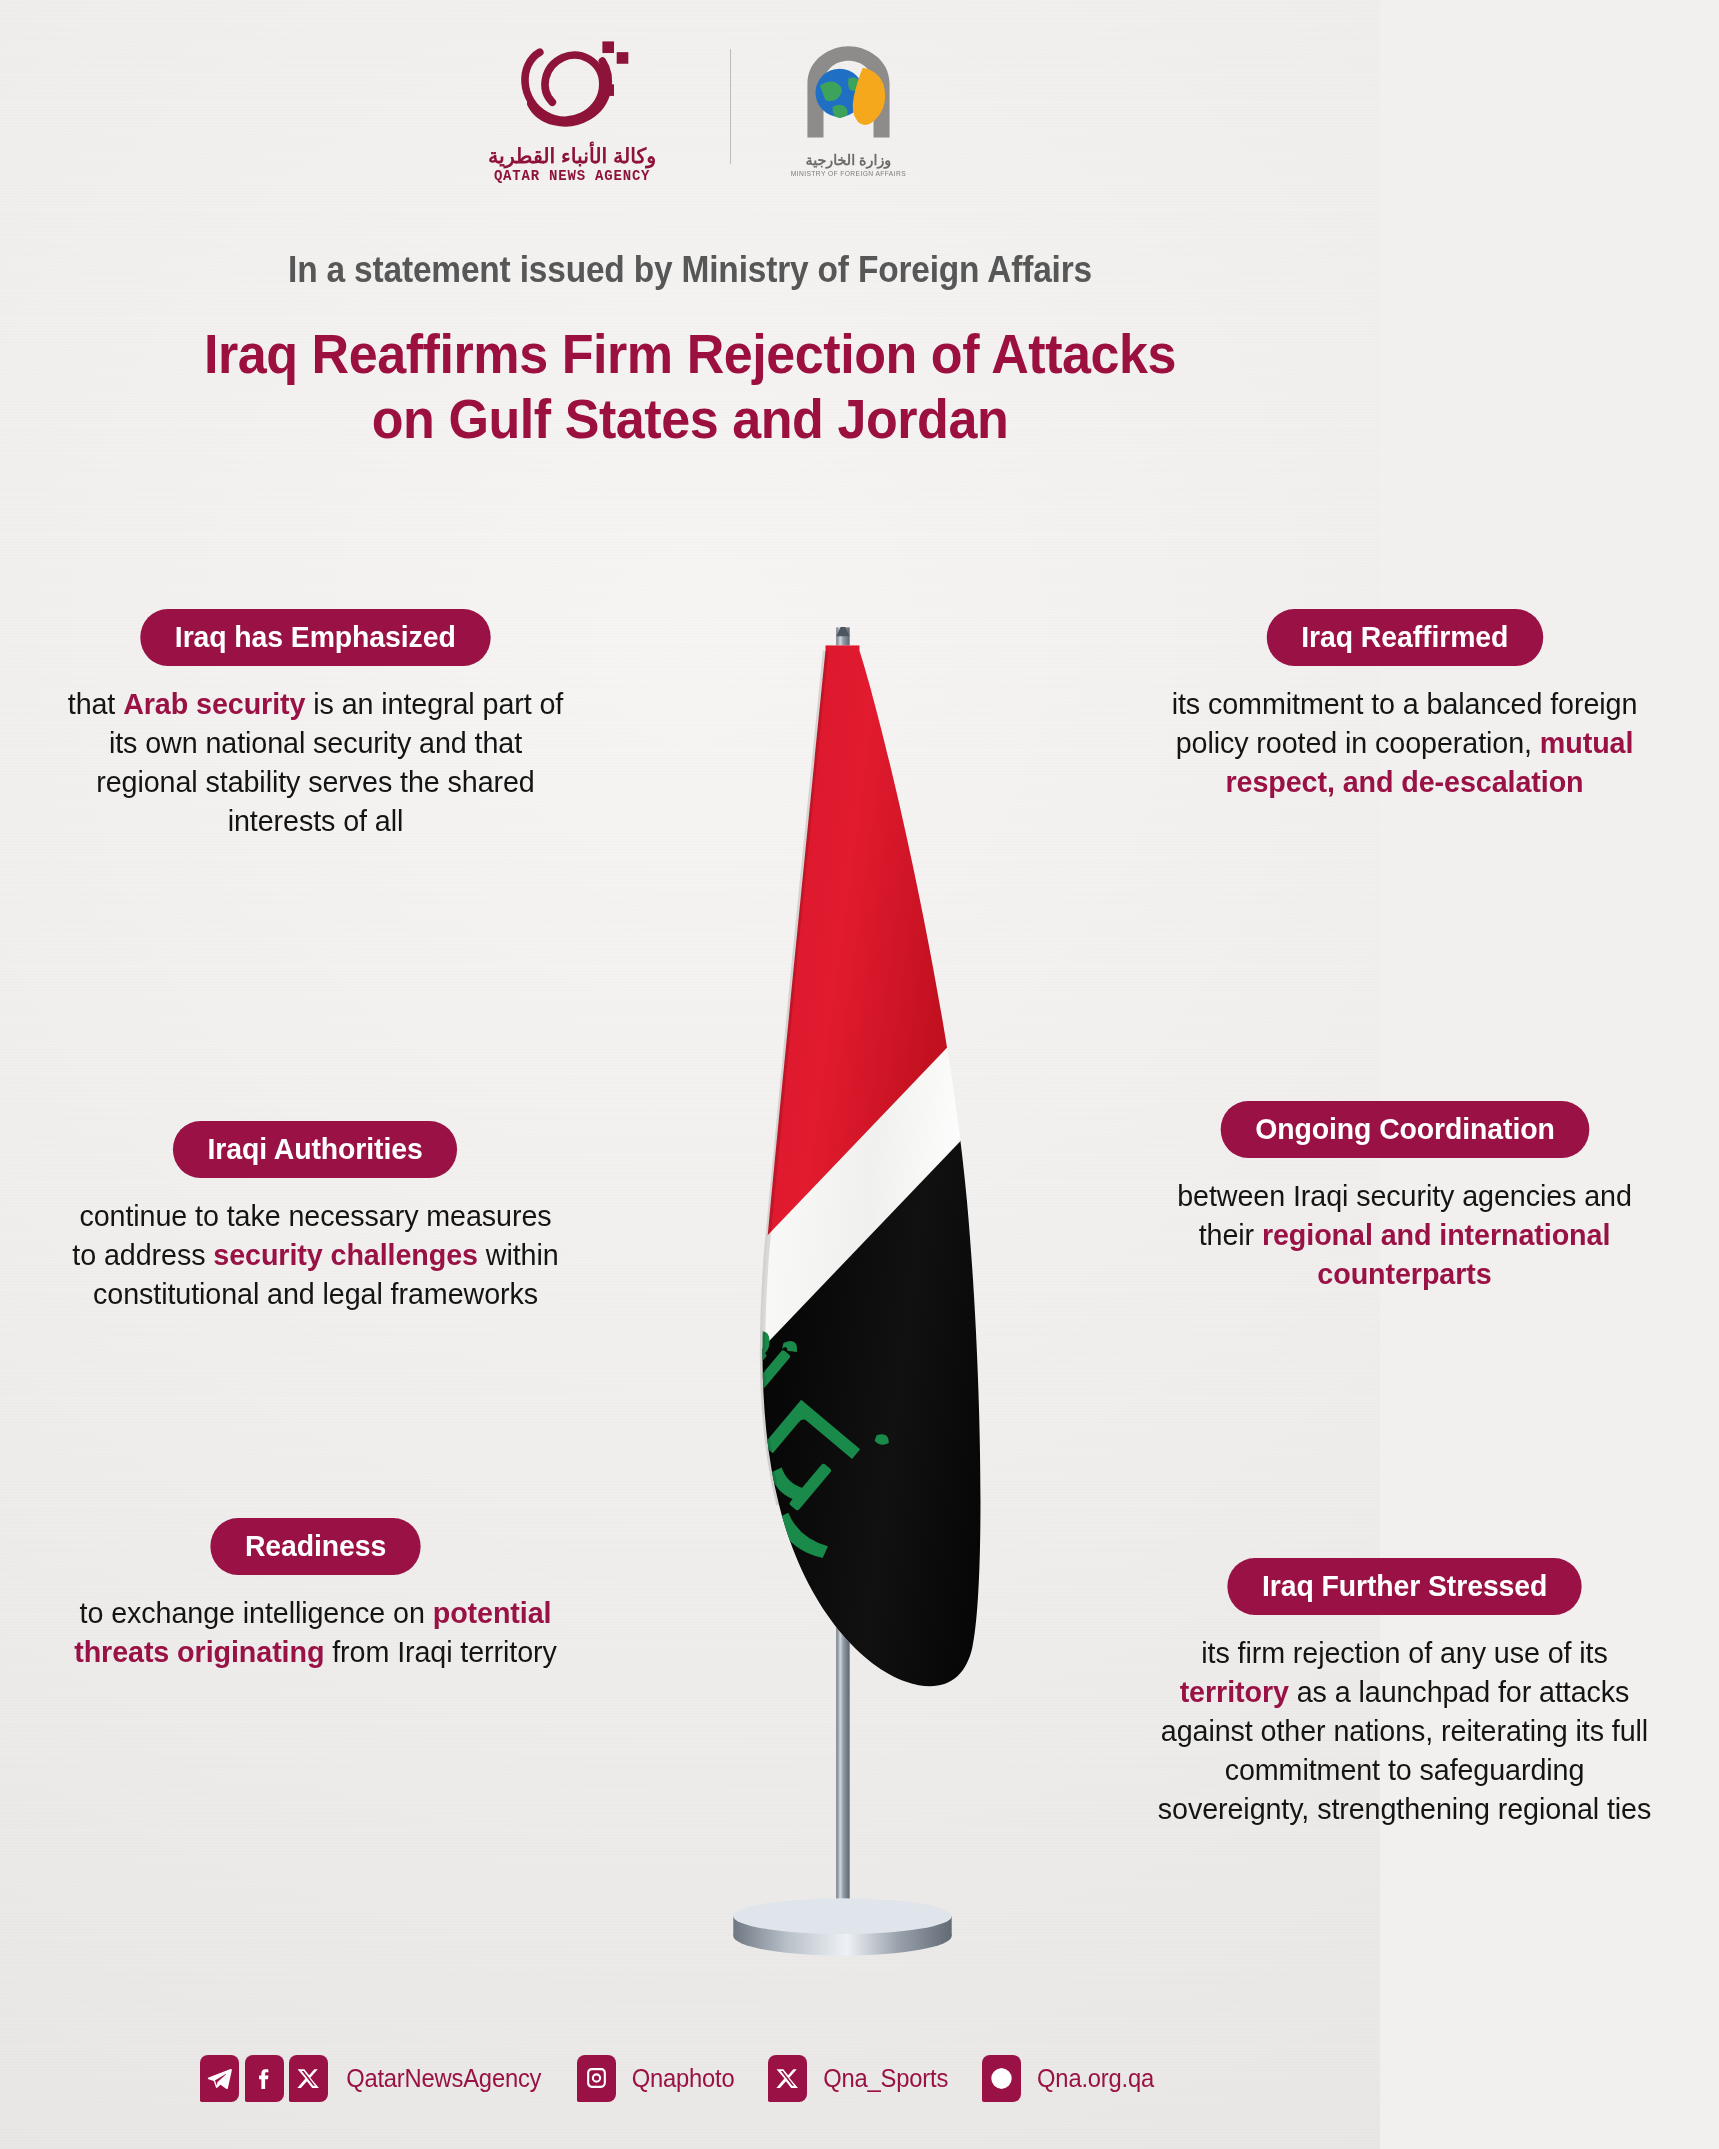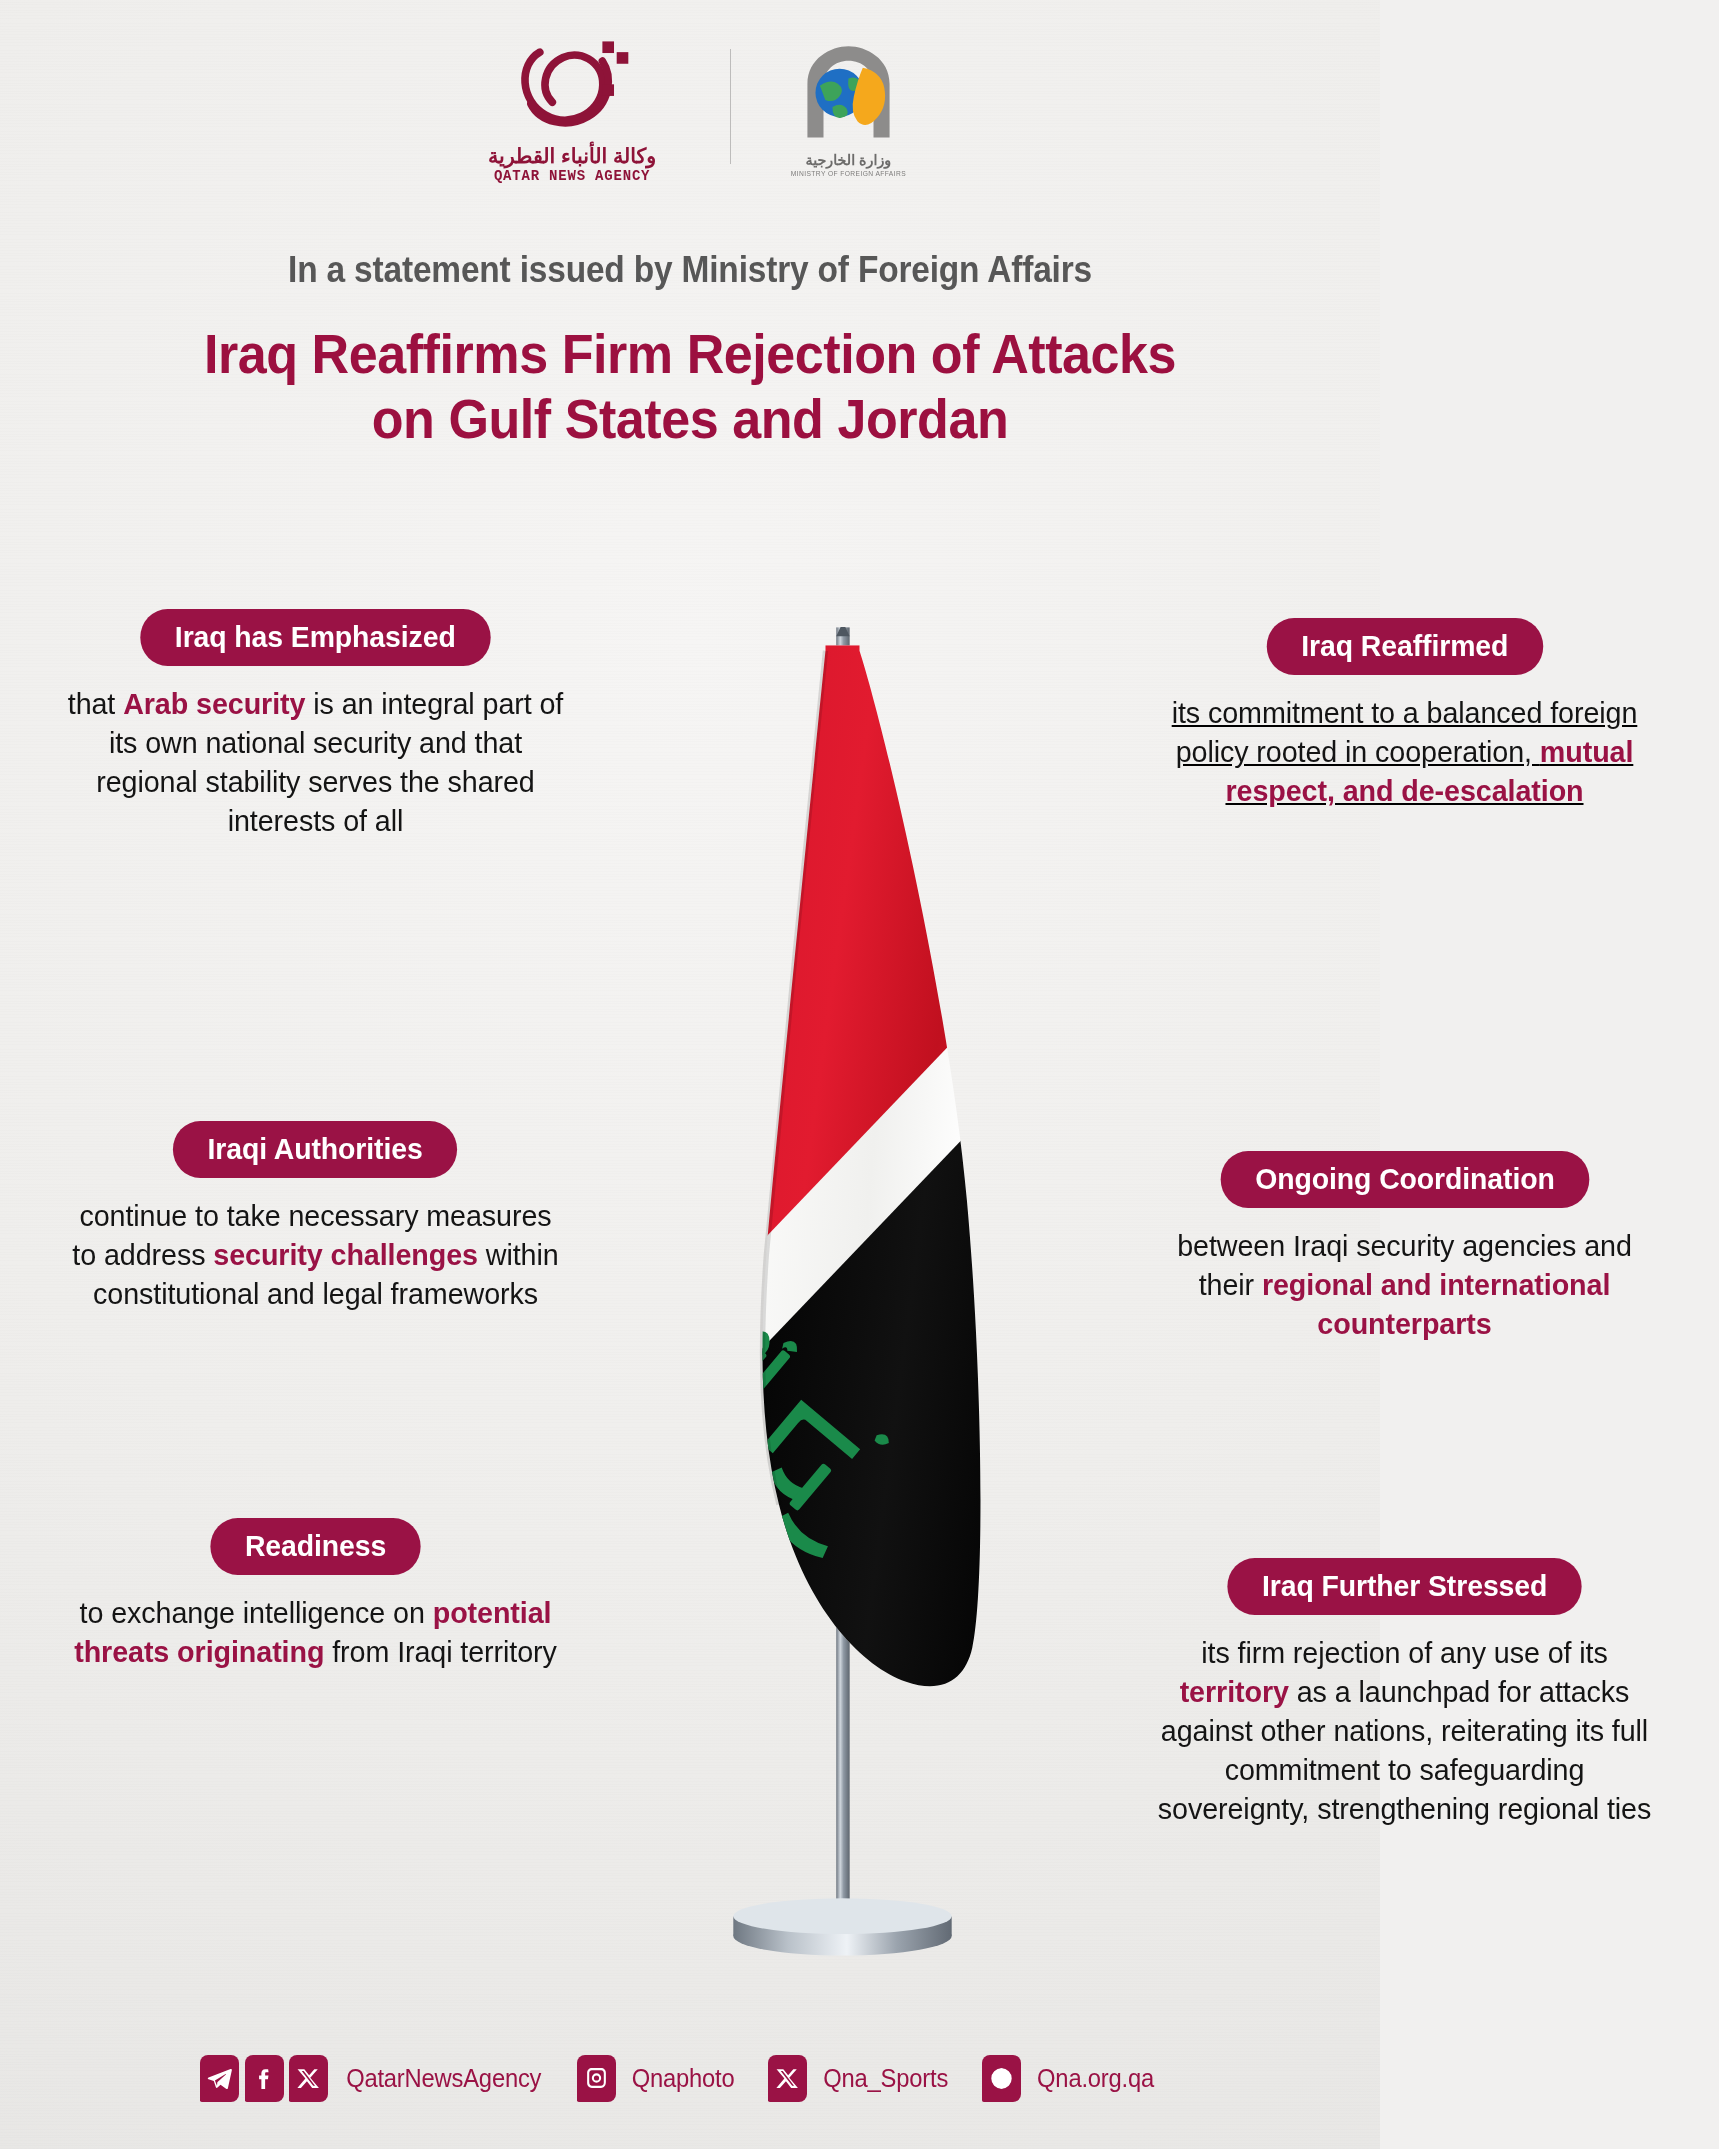--- a/index.html
+++ b/index.html
@@ -92,22 +92,22 @@
     color:#141414;
     letter-spacing:-0.1px;
     transform:scaleX(.97);
   }
   .hl { color:#9A1245; font-weight:bold; }
 
   
   #b-tl { top:0px;    }
   #b-ml { top:512px;  }
   #b-bl { top:909px;text-align:center; }
-  #b-tr { top:9px;text-decoration:underline;    }
-  #b-mr { top:542px;  }
+  #b-tr { top:0px;    }
+  #b-mr { top:492px;  }
   #b-br { top:949px; }
 
   
   #flag-wrap { position:absolute; left:591px; top:627px; width:537px; height:1397px; }
   #flag-svg  { width:537px; height:1397px; display:block; }
 
   
   #footer {
     position:absolute; left:0; right:0; bottom:47px;
     display:flex; justify-content:center; align-items:center; gap:8px;

